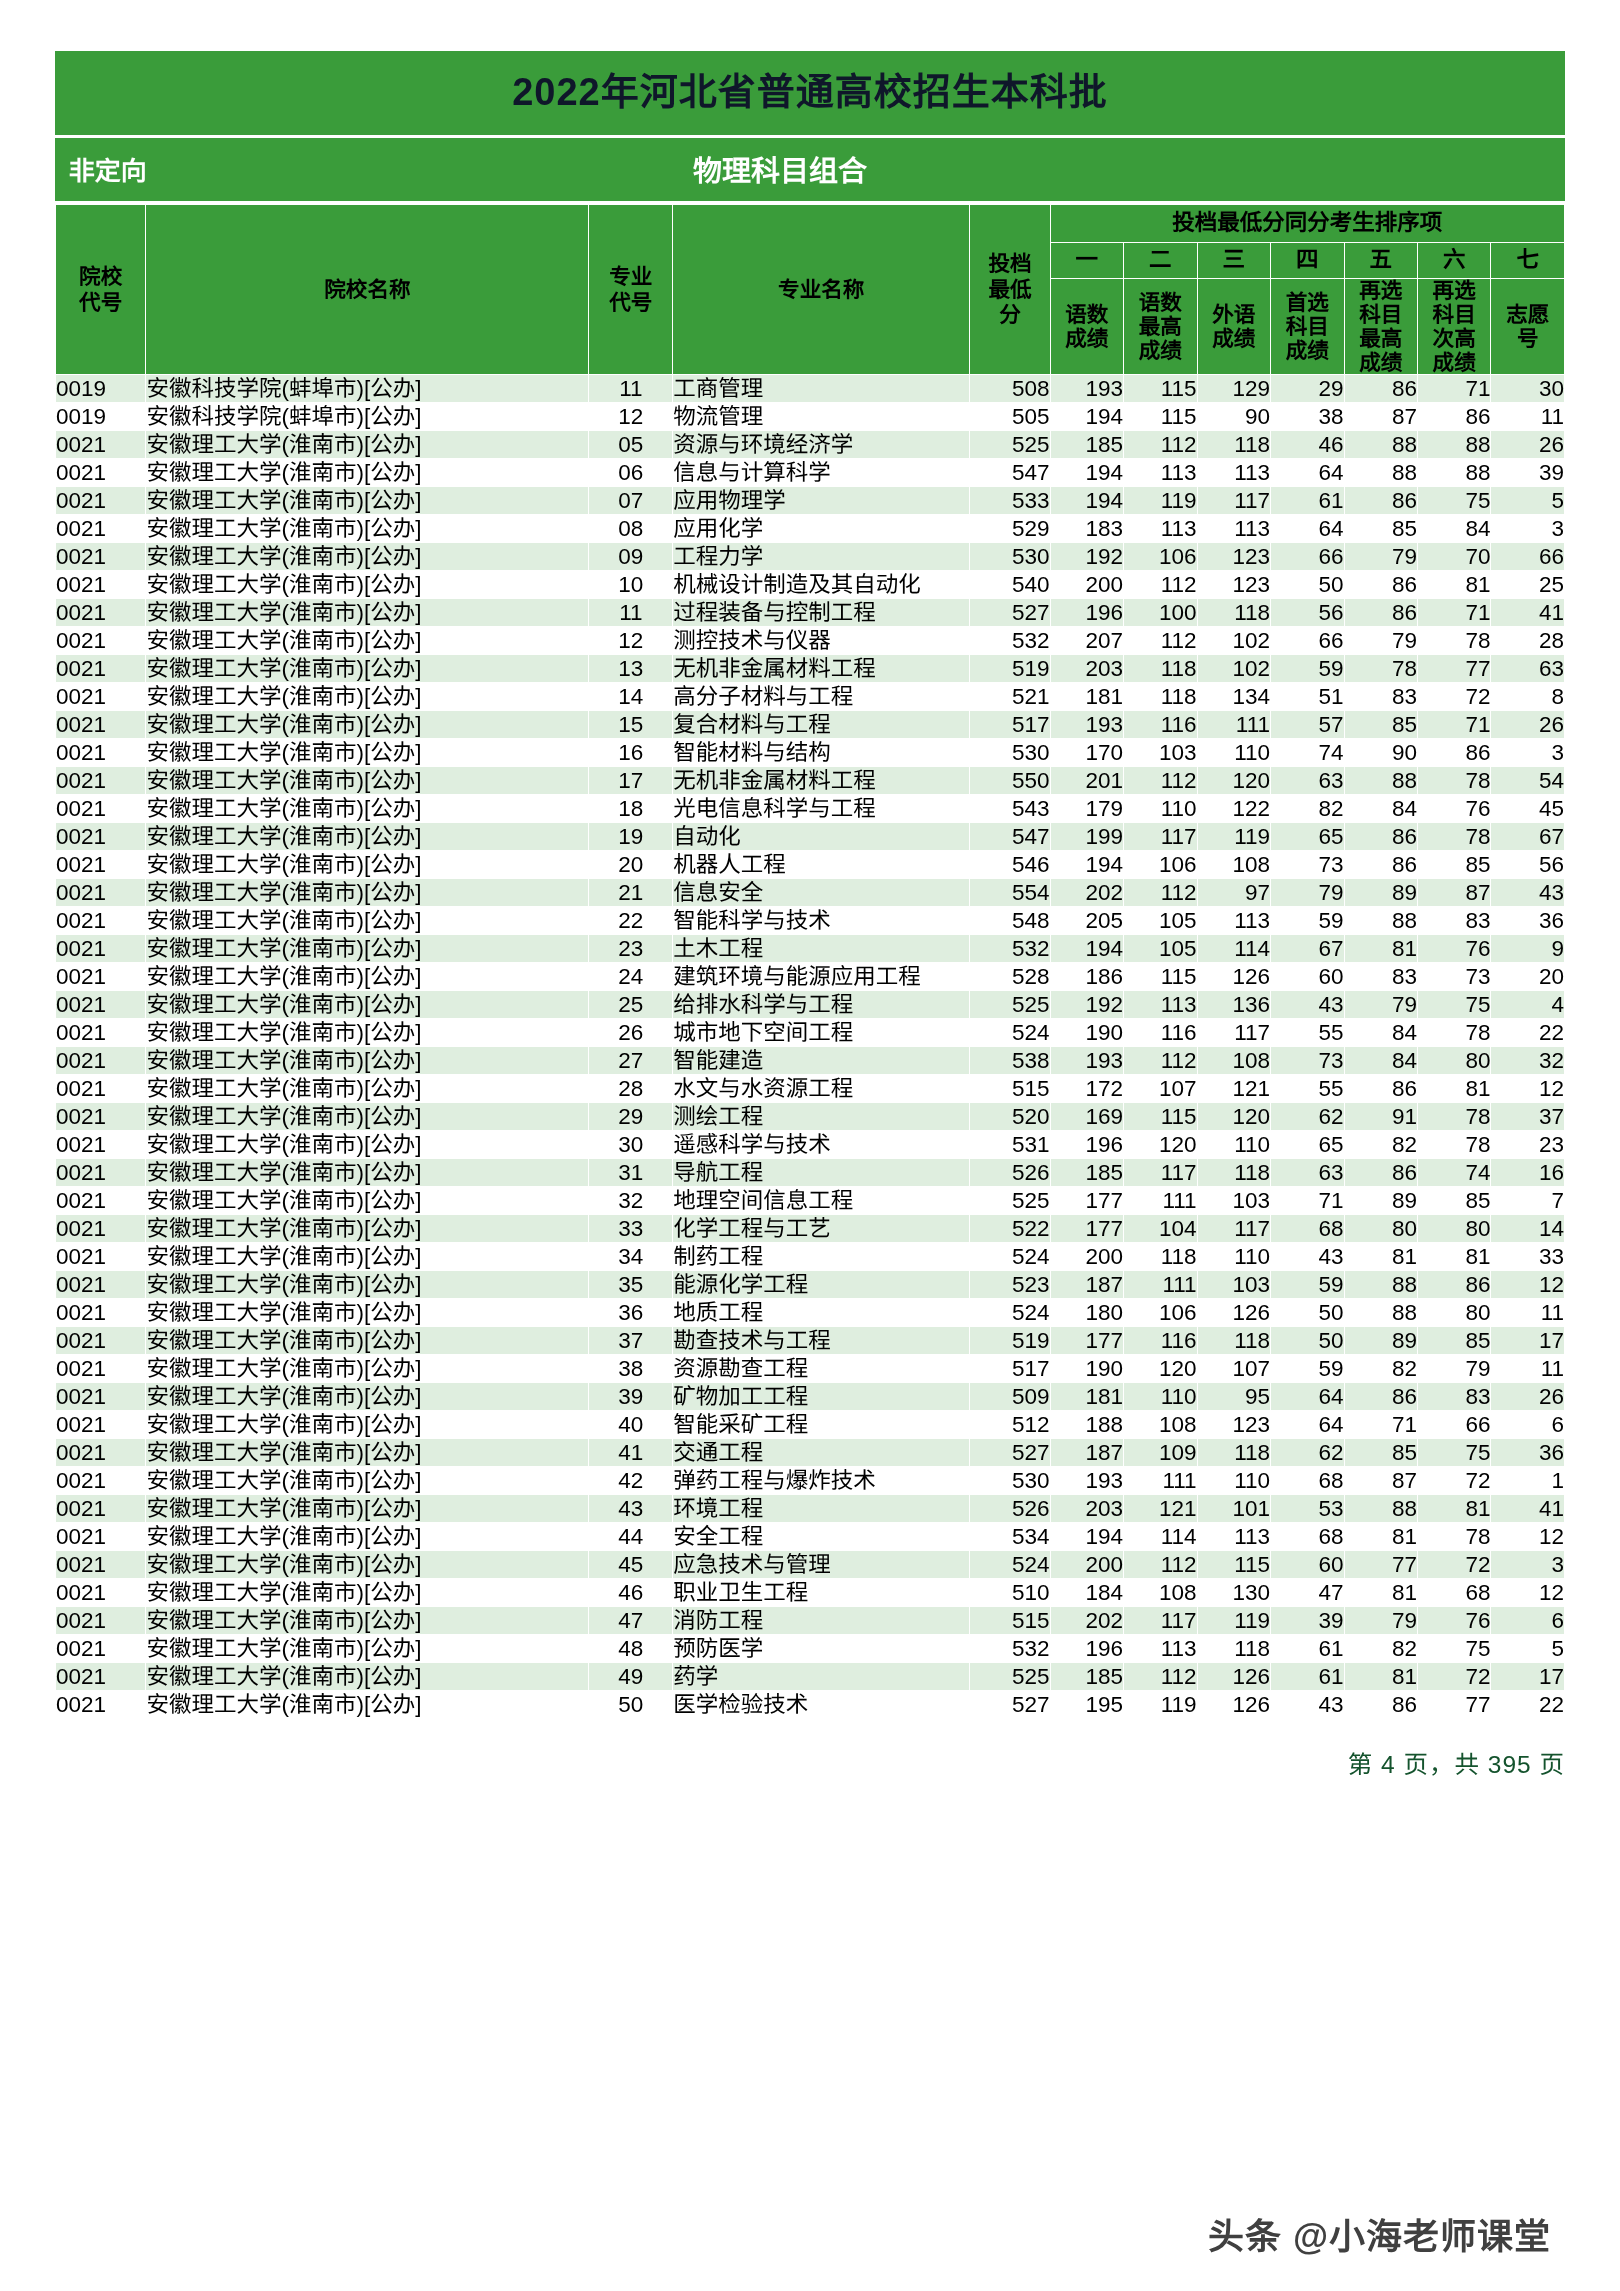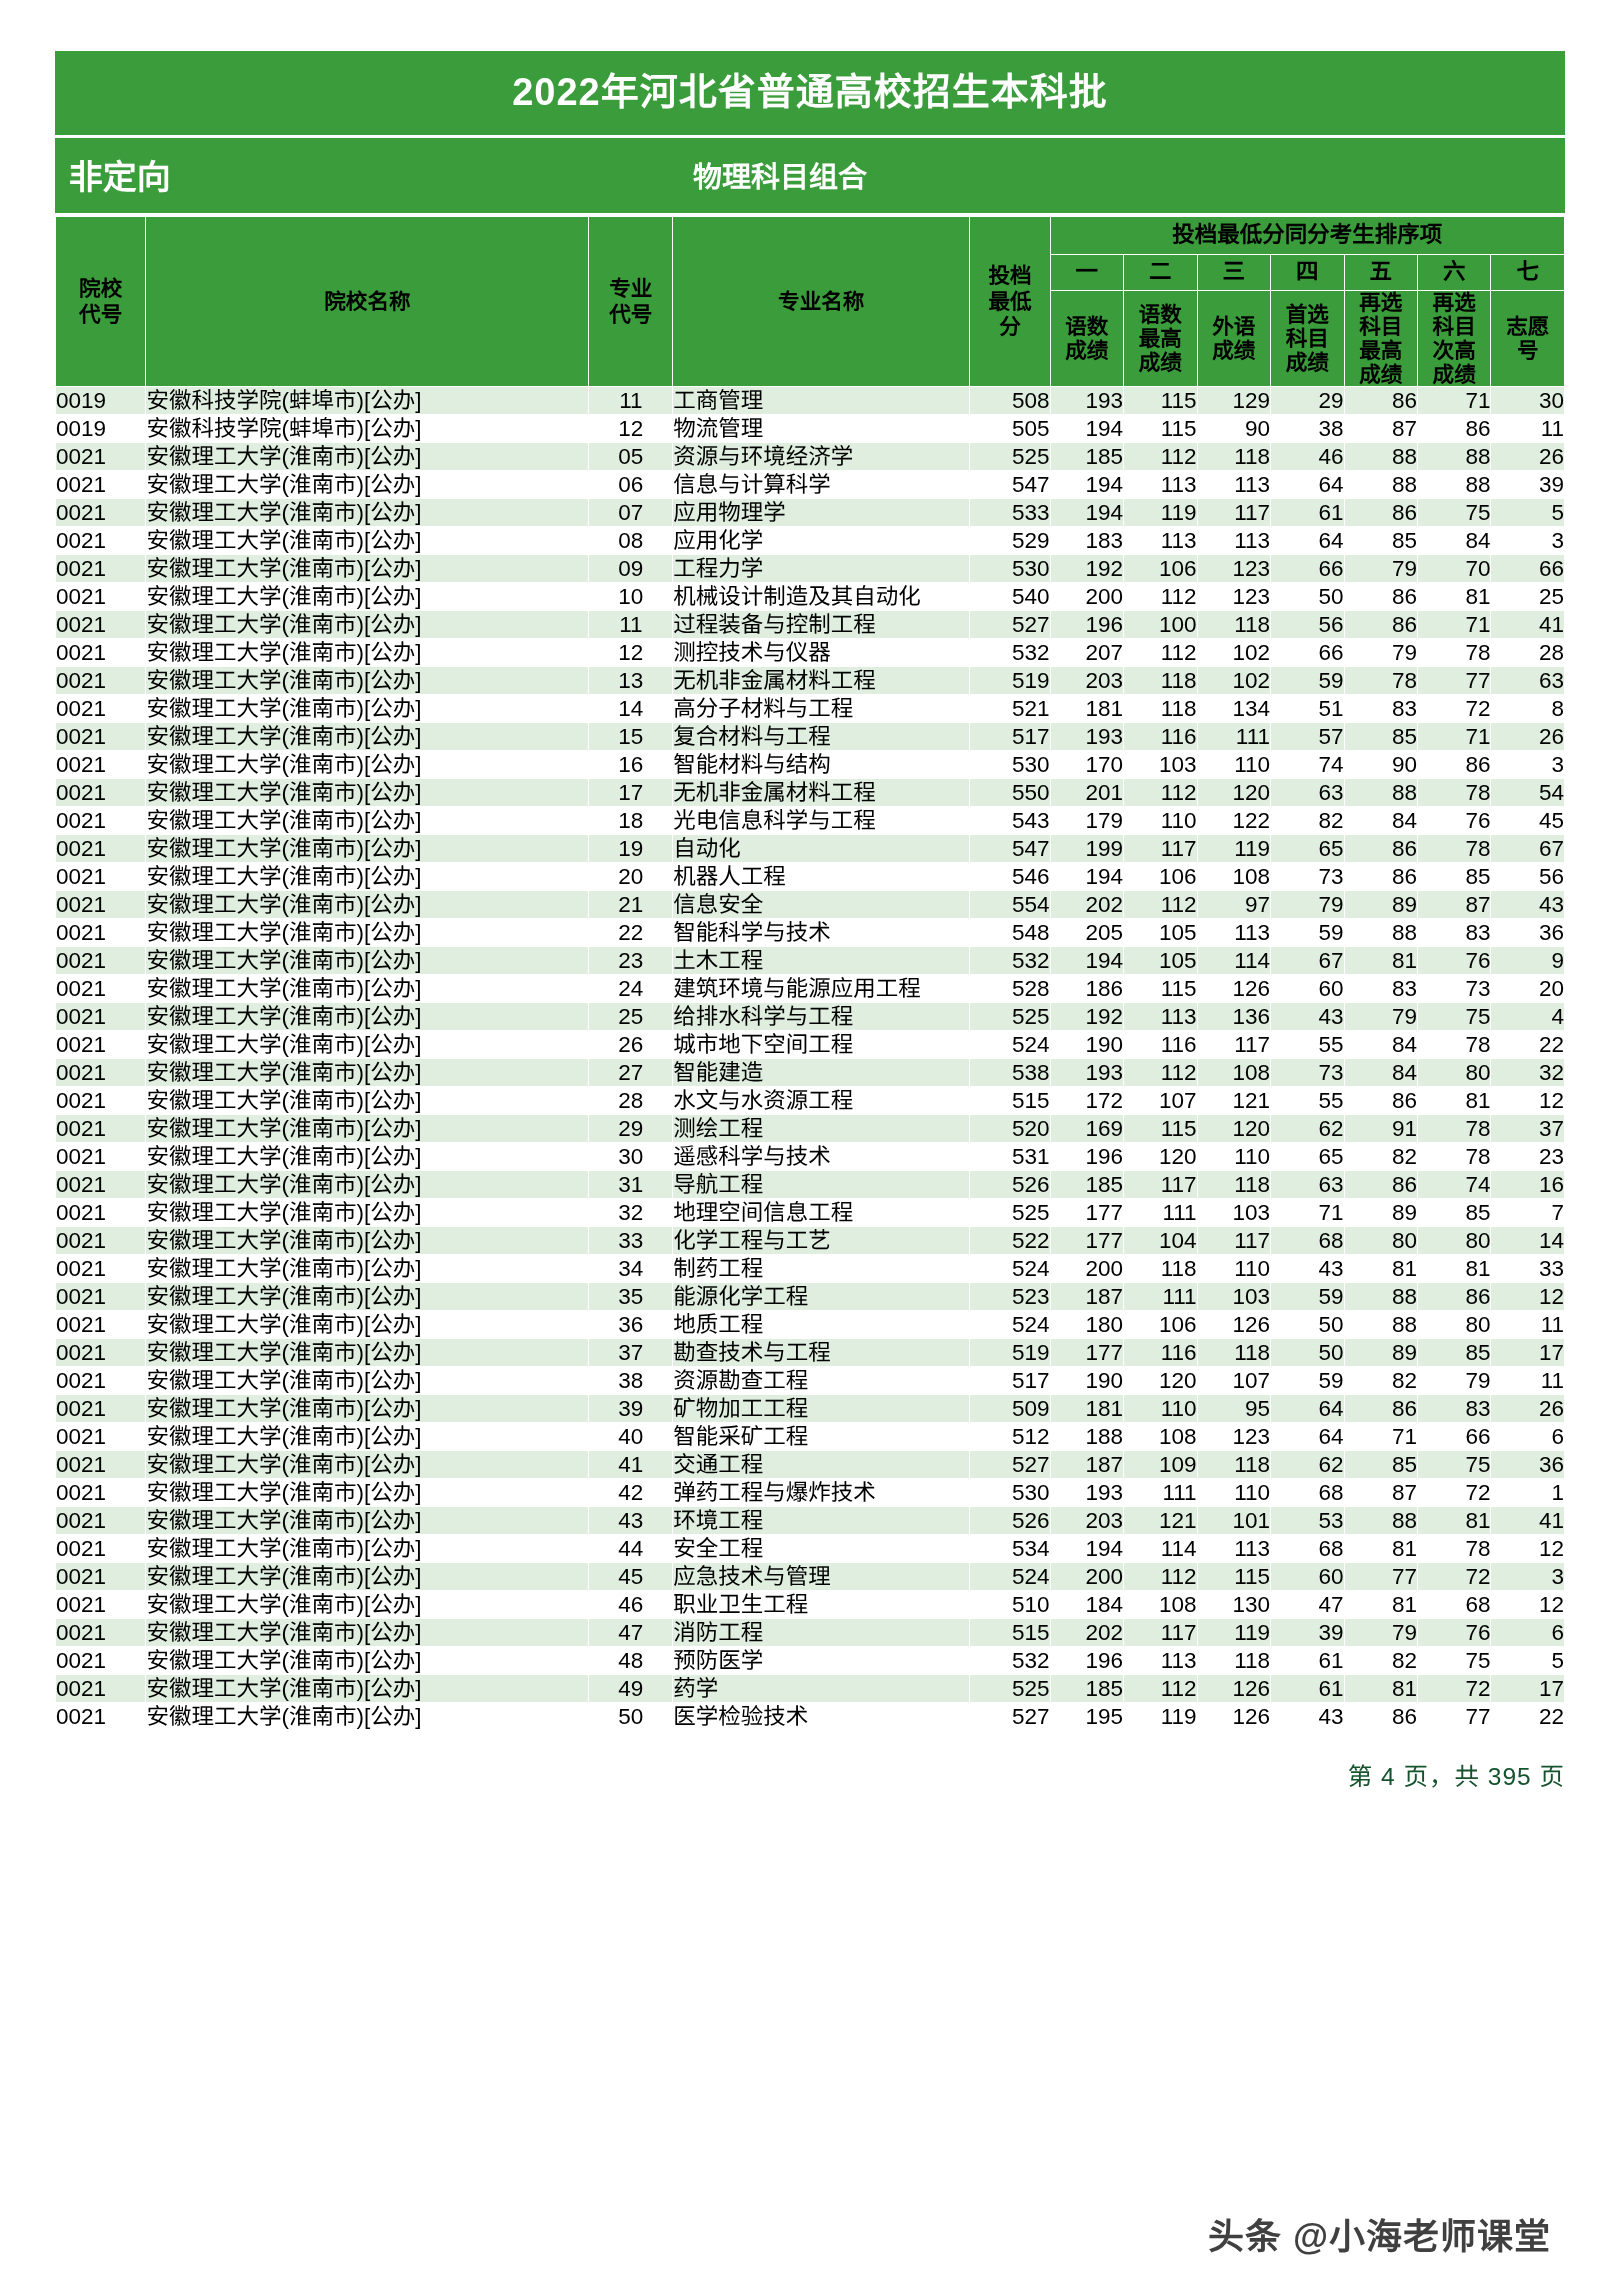--- a/index.html
+++ b/index.html
@@ -19,21 +19,21 @@
     width: 1620px;
     height: 2292px;
     box-sizing: border-box;
     padding: 51px 55px 0 55px;
     position: relative;
   }
 
   
   .title-banner {
     background: #3a9c3a;
-    color: #ffffff;
+    color: #0f172a;
     text-align: center;
     padding: 15.7px 0 17.6px 0;
     border-bottom: 3.9px solid #ffffff;
   }
   .title-line {
     font-size: 38px;
     font-weight: bold;
     line-height: 1.34;
     letter-spacing: 1px;
   }
@@ -42,21 +42,21 @@
   .sub-banner {
     background: #3a9c3a;
     color: #ffffff;
     display: flex;
     align-items: center;
     padding: 11.8px 13.7px 13.7px 13.7px;
     border-bottom: 3.9px solid #ffffff;
     position: relative;
   }
   .sub-left {
-    font-size: 34px;
+    font-size: 26px;
     font-weight: bold;
   }
   .sub-center {
     position: absolute;
     left: 0; right: 0;
     text-align: center;
     font-size: 29px;
     font-weight: bold;
     padding-right: 60px;
   }

